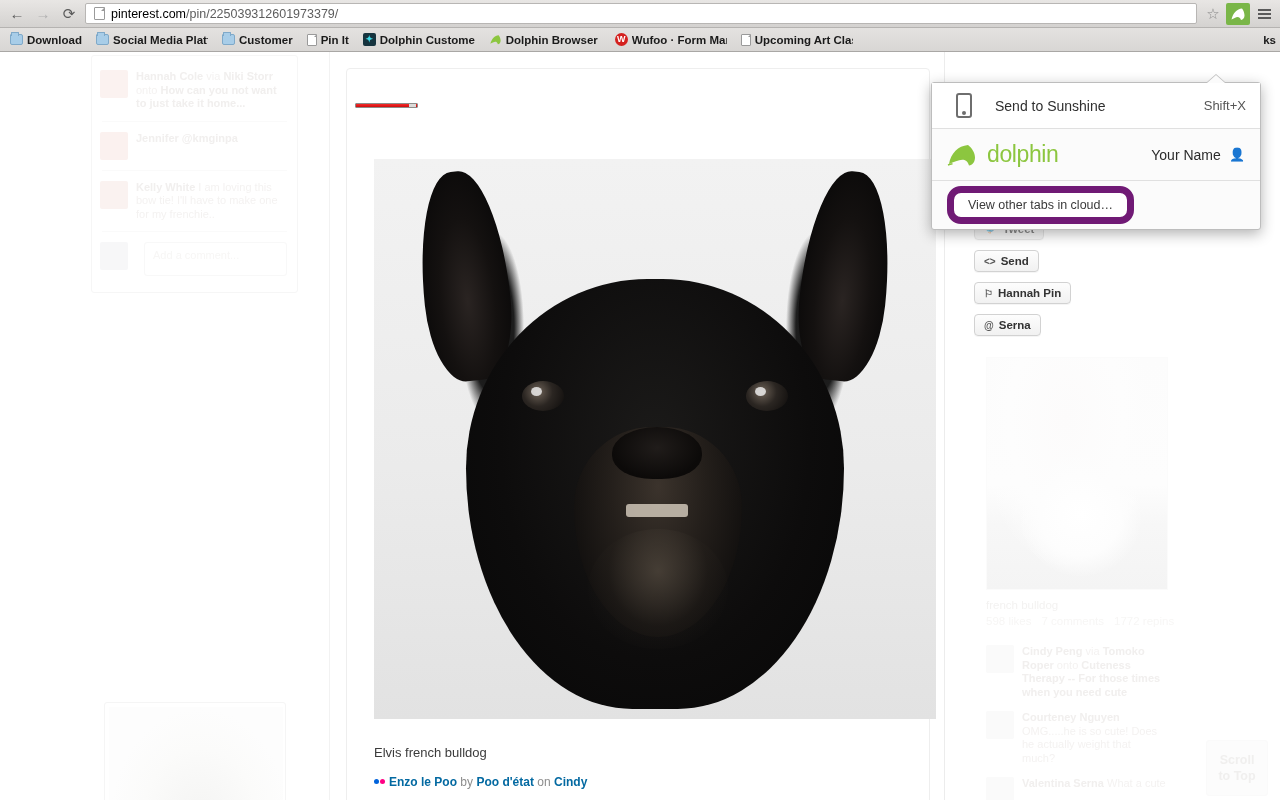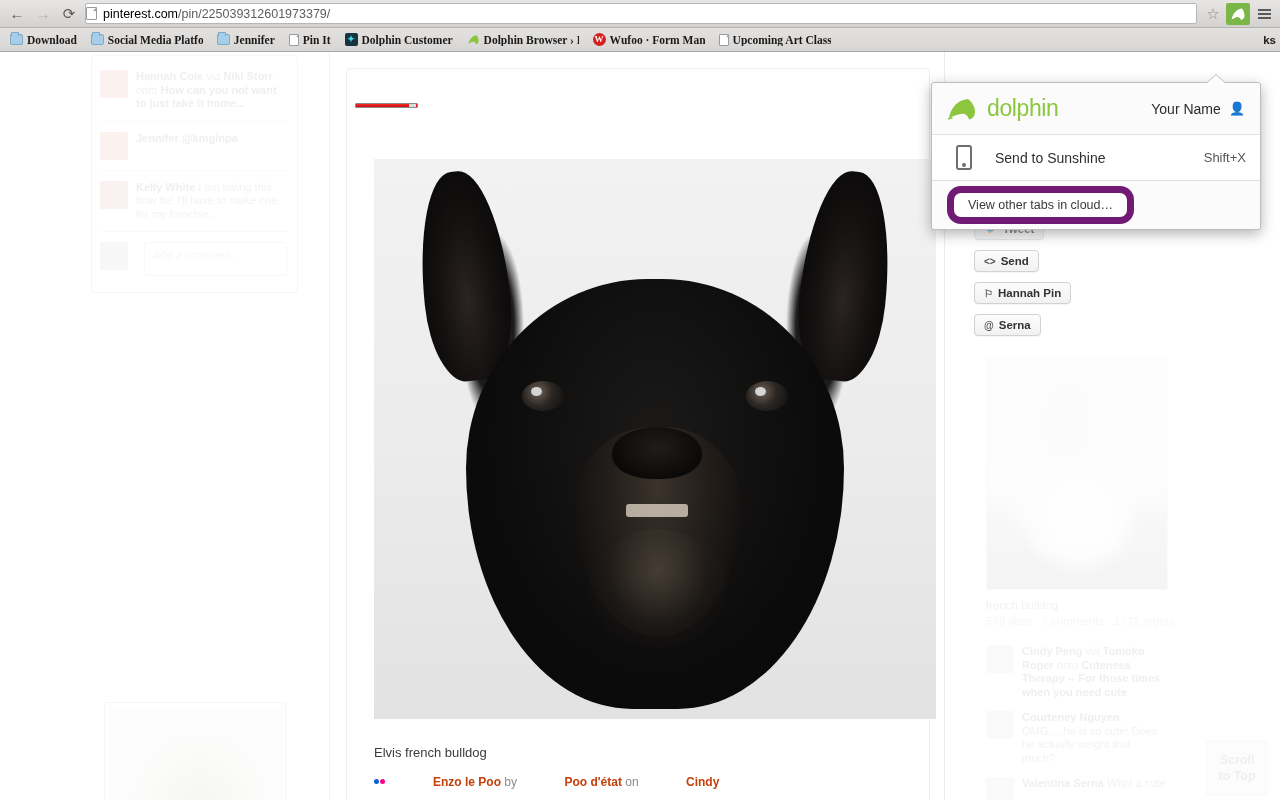--- a/index.html
+++ b/index.html
@@ -28,21 +28,21 @@
   }
   .nav-btn.disabled { color:#b0b0b0; }
 
   #omnibox-wrap {
     flex:1; height:21px;
     margin:0 5px 0 3px;
     background:#fff;
     border:1px solid #b8b6b4;
     border-radius:2px;
     display:flex; align-items:center;
-    padding:0 0;
+    padding:0 8px;
     position:relative;
   }
   #page-icon {
     width:11px; height:13px;
     background:#fff;
     border:1px solid #9a9a9a;
     border-radius:1px;
     position:relative;
     margin-right:6px;
     flex:none;
@@ -77,21 +77,21 @@
     border-bottom:1px solid #a9a7a5;
     padding:0 4px;
     position:relative;
     overflow:hidden;
   }
   .bm {
     display:flex; align-items:center; gap:4px;
     padding:2px 6px; margin-right:2px;
     font-size:11.5px; color:#1a1a1a; font-weight:bold;
     white-space:nowrap; flex:none;
-    max-width:124px; overflow:hidden;font-family:Liberation Serif, serif;
+    max-width:124px; overflow:hidden;
   }
   .bm .lbl { overflow:hidden; text-overflow:clip; }
   .ico-folder {
     width:13px;height:11px;flex:none;position:relative;
     background:#a8cde8; border:1px solid #7fa9c9; border-radius:1px 2px 2px 2px;
   }
   .ico-folder:before{content:"";position:absolute;top:-3px;left:0;width:6px;height:3px;background:#a8cde8;border:1px solid #7fa9c9;border-bottom:none;border-radius:1px 1px 0 0;}
   .ico-doc {
     width:10px;height:12px;flex:none;background:#fff;border:1px solid #9a9a9a;border-radius:1px;position:relative;
   }
@@ -242,21 +242,21 @@
   }
 
   #pin-title {
     position:absolute; left:27px; top:676px;
     font-size:13px; color:#3b3b3b;
   }
   #pin-source {
     position:absolute; left:27px; top:704px;
     font-size:12px; color:#8d8d8d;
   }
-  #pin-source a { color:#c2410c; font-weight:bold; text-decoration:none;margin-left:44px; }
+  #pin-source a { color:#0369a1; font-weight:bold; text-decoration:none; }
   .flickr-dots { display:inline-block; margin-right:4px; vertical-align:2px; }
   .flickr-dots i { display:inline-block; width:5px;height:5px;border-radius:50%; }
   .flickr-dots i.b{background:#0063dc;}
   .flickr-dots i.p{background:#ff0084; margin-left:1px;}
 
   #comment-row {
     position:absolute; left:27px; top:738px;
     display:flex; gap:11px; align-items:flex-start;
   }
   #my-avatar {
@@ -428,21 +428,21 @@
     <div class="bm">
       <span class="ico-folder"></span>
       <span class="lbl"><span>Download</span></span>
     </div>
     <div class="bm">
       <span class="ico-folder"></span>
       <span class="lbl"><span>Social Media Platfor</span></span>
     </div>
     <div class="bm">
       <span class="ico-folder"></span>
-      <span class="lbl"><span>Jennifer</span></span>
+      <span class="lbl"><span>Customer</span></span>
     </div>
     <div class="bm">
       <span class="ico-doc"></span>
       <span class="lbl"><span>Pin It</span></span>
     </div>
     <div class="bm">
       <span class="ico-dolphin-cust">✦</span>
       <span class="lbl"><span>Dolphin Customer </span></span>
     </div>
     <div class="bm">
@@ -606,38 +606,38 @@
       <span>
         <span>Scroll</span><br>
         <span>to Top</span>
       </span>
     </div>
   </div>
 
   <div id="dolphin-popup">
     <div id="popup-arrow"></div>
 
+    <div id="popup-row">
+      <span class="phone-ico"></span>
+      <span class="label">Send to Sunshine</span>
+      <span class="shortcut">Shift+X</span>
+    </div>
+
     <div id="popup-head">
       <div id="popup-logo">
         <svg width="34" height="26" viewBox="0 0 34 26" aria-hidden="true">
           <path d="M2 22 C4 11 11 4 21 3 C25 6 28 11 28 15.5 C28 20 25.5 23 22 23.5 C19 13.5 10 19 2 22Z" fill="#8cc63f"></path>
           <path d="M1 23 C2.5 22.4 4 22 5.5 21.7" stroke="#8cc63f" stroke-width="1.4" fill="none"></path>
         </svg>
         <span class="wordmark">dolphin</span>
       </div>
       <div id="popup-user">
         <span>Your Name</span>
         <span class="person-ico">👤</span>
       </div>
     </div>
 
-    <div id="popup-row">
-      <span class="phone-ico"></span>
-      <span class="label">Send to Sunshine</span>
-      <span class="shortcut">Shift+X</span>
-    </div>
-
     <div id="popup-foot">
       <div id="view-tabs-btn">View other tabs in cloud…</div>
     </div>
   </div>
 
 </div>
 
 </body></html>

